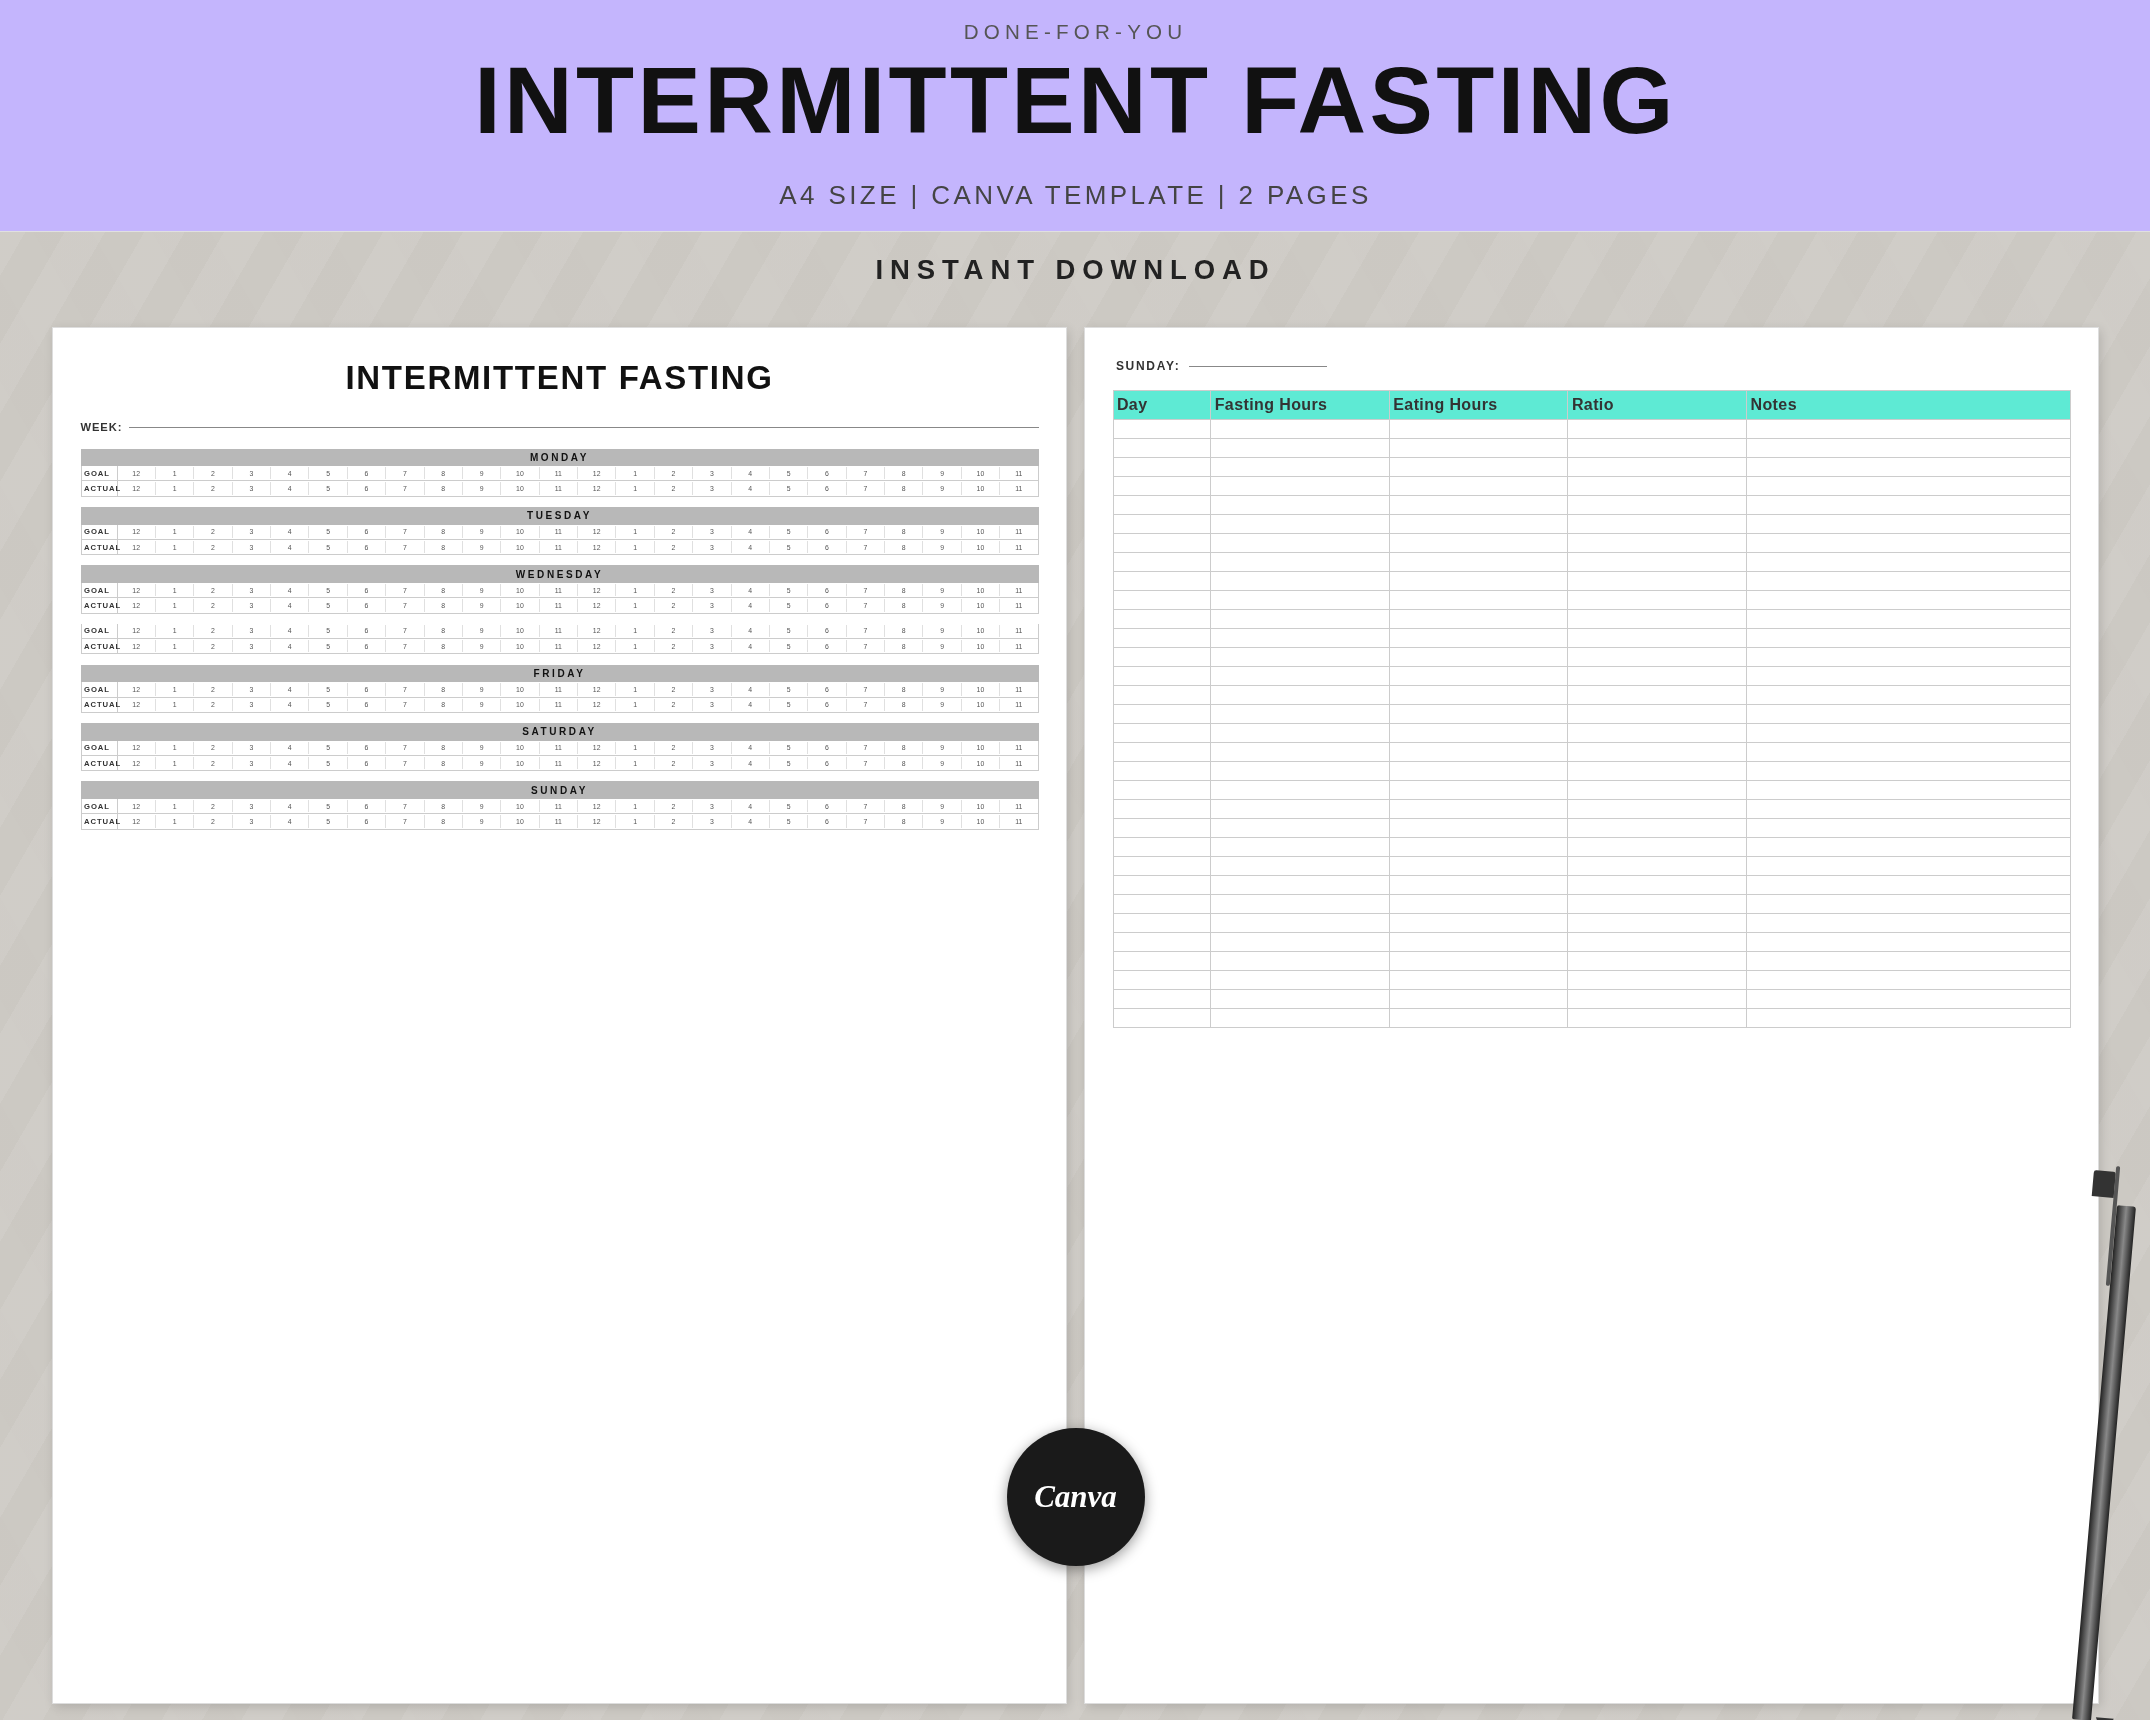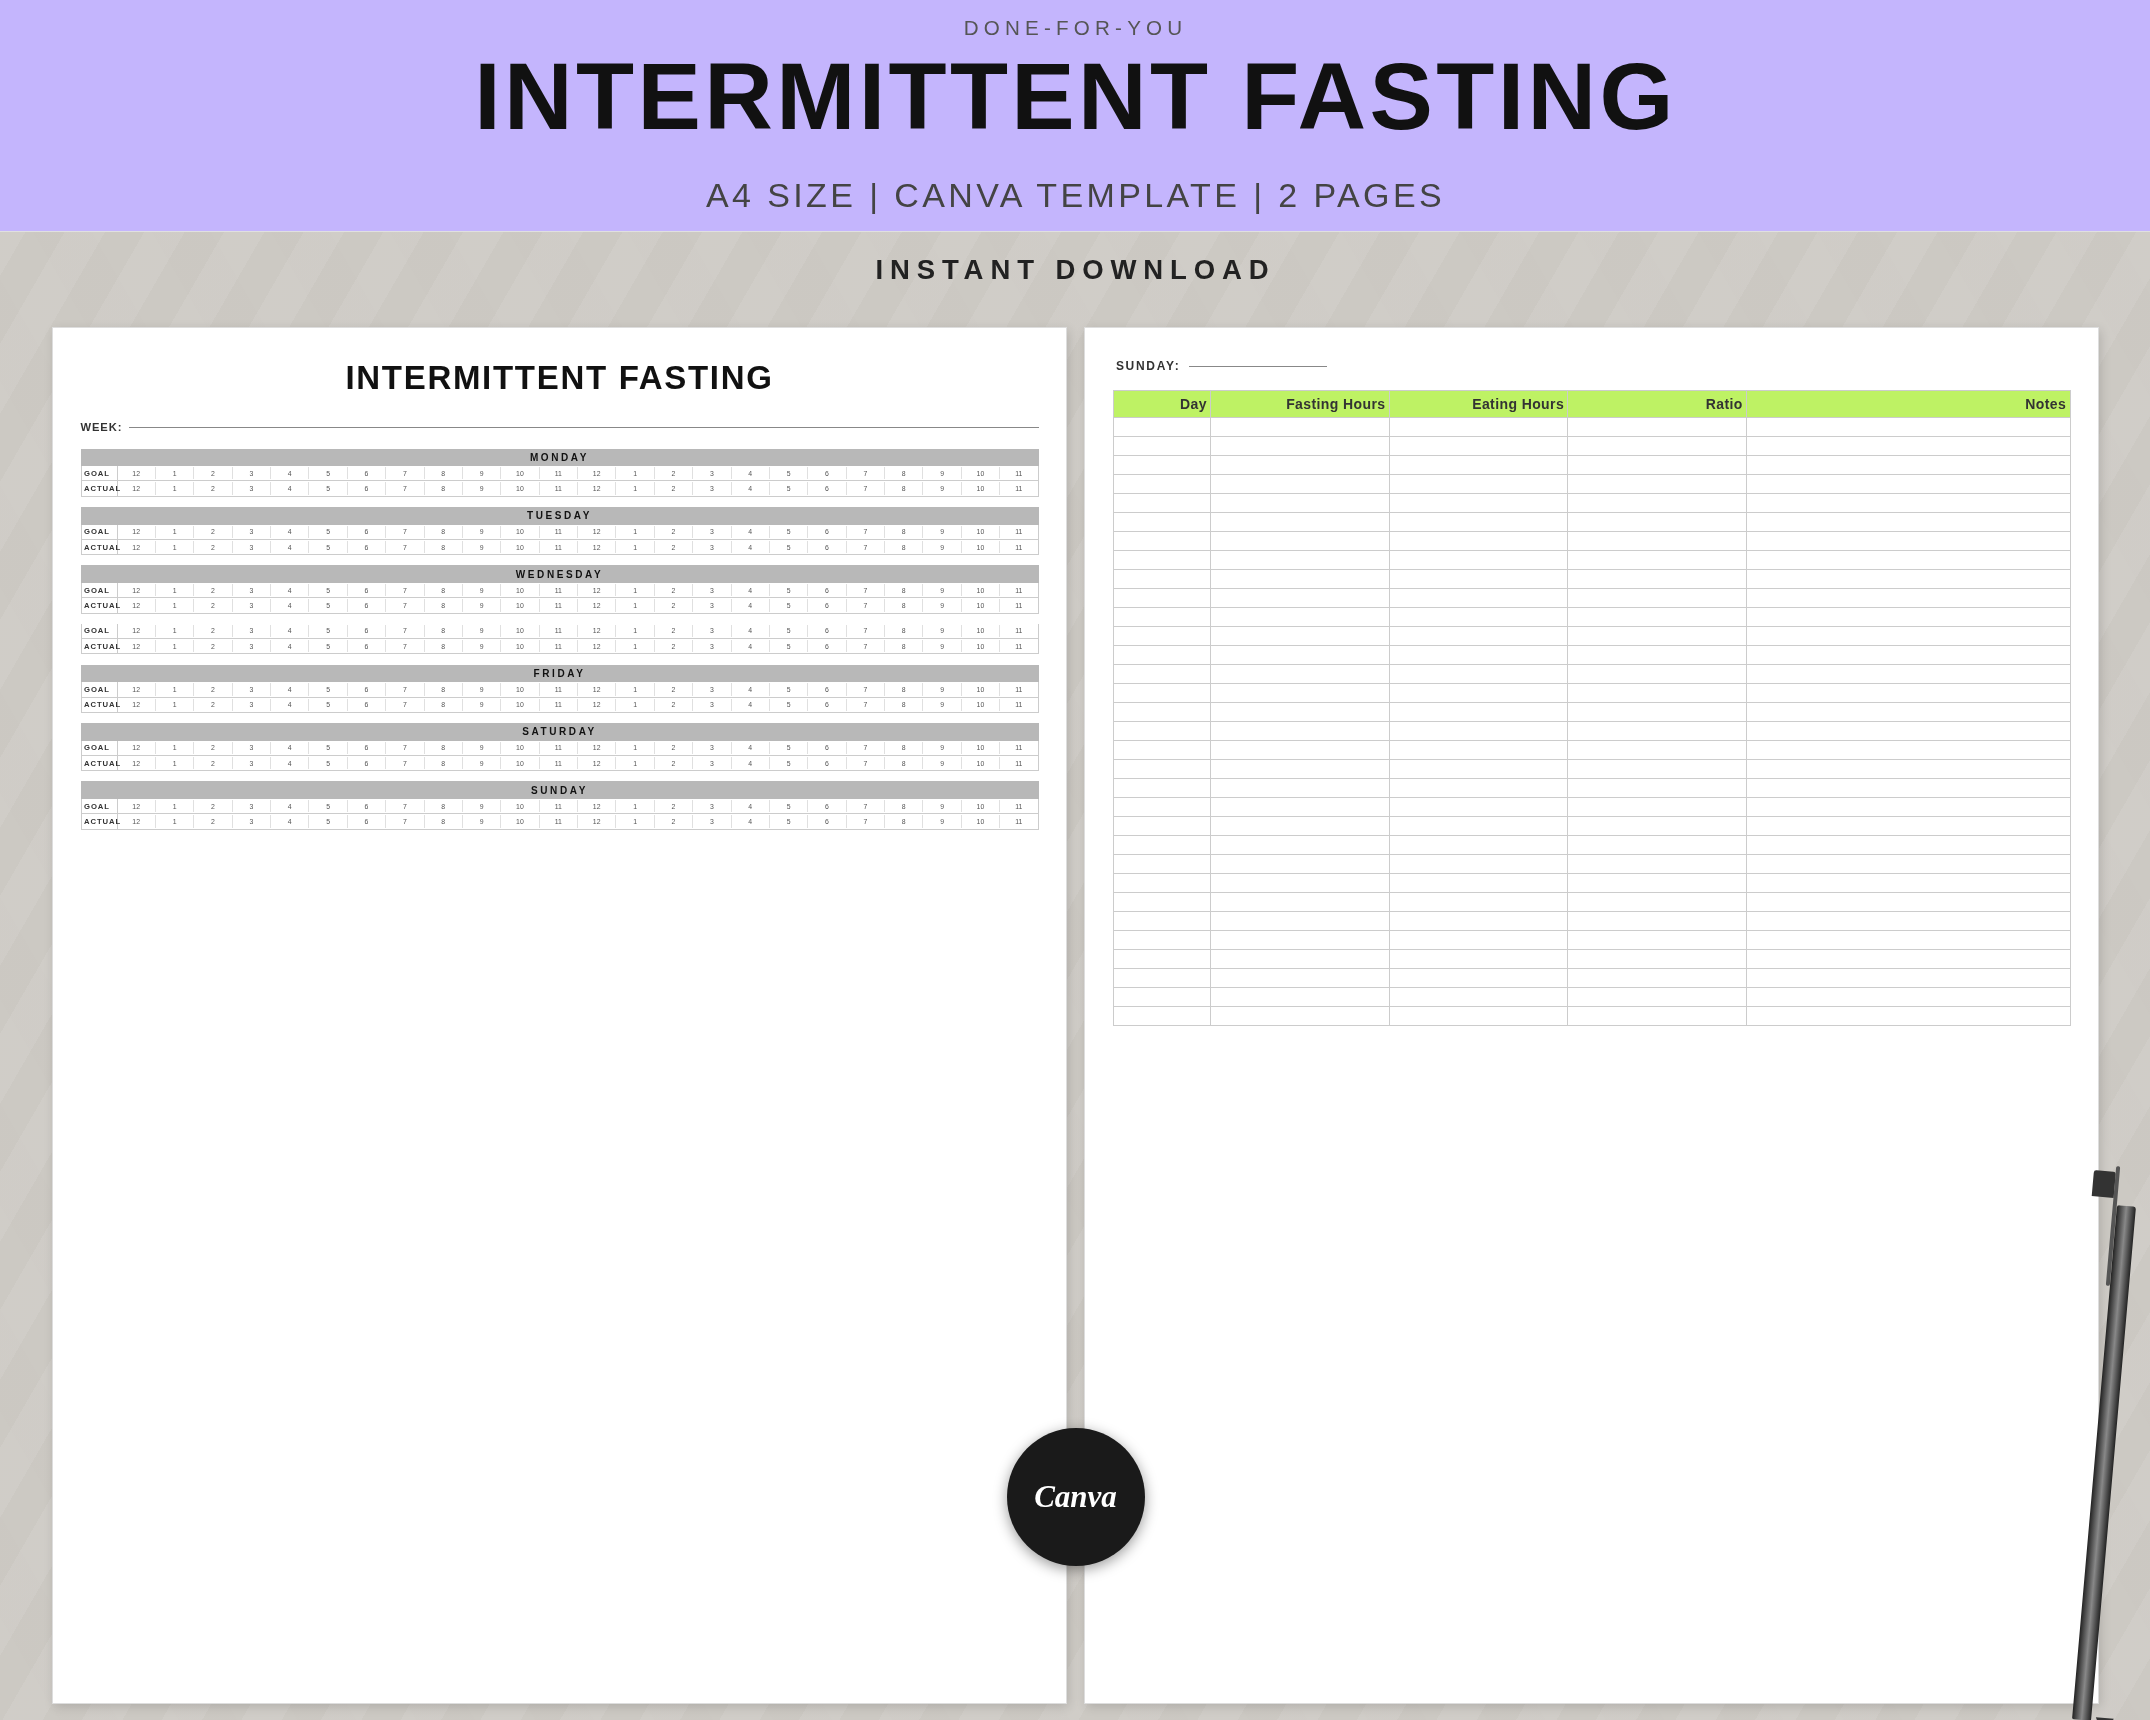--- a/index.html
+++ b/index.html
@@ -62,21 +62,21 @@
       font-size: 95px;
       font-weight: 900;
       color: #111;
       letter-spacing: 3.4px;
       line-height: 1;
       margin-bottom: 12px;
     }
 
     .header-meta {
       font-family: 'Arial', sans-serif;
-      font-size: 34px;
+      font-size: 26px;
       letter-spacing: 3.4px;
       color: #444;
       font-weight: 400;
       margin-top: 20px;
     }
 
     
     .instant-download {
       position: absolute;
       top: 254px;
@@ -220,25 +220,25 @@
     }
 
     .tracker-table {
       width: 100%;
       border-collapse: collapse;
       font-family: 'Arial', sans-serif;
       font-size: 10.3px;
     }
 
     .tracker-table th {
-      background: #bef264;
+      background: #5eead4;
       border: 0.9px solid #ccc;
       padding: 5.2px 3.4px;
-      text-align: right;
-      font-size: 14px;
+      text-align: left;
+      font-size: 16px;
       font-weight: 700;
       color: #333;
       letter-spacing: 0.4px;
     }
 
     .tracker-table td {
       border: 0.9px solid #ccc;
       padding: 0;
       height: 19px;
     }

